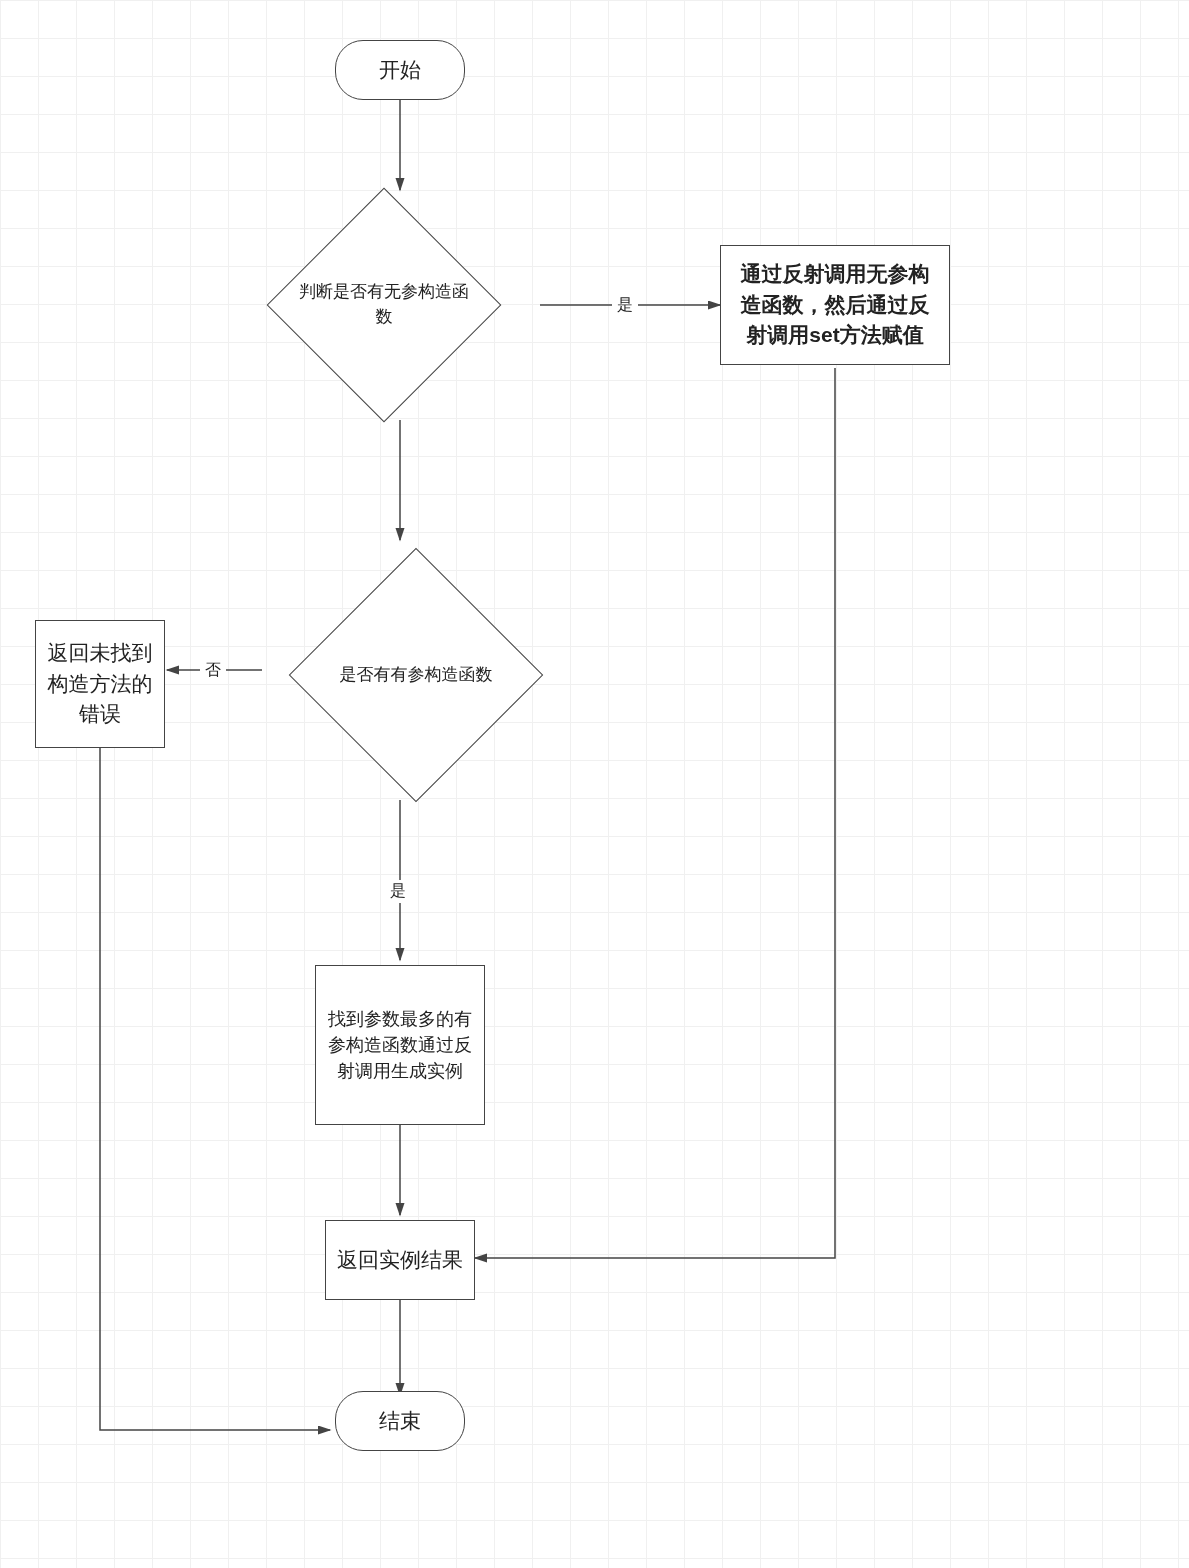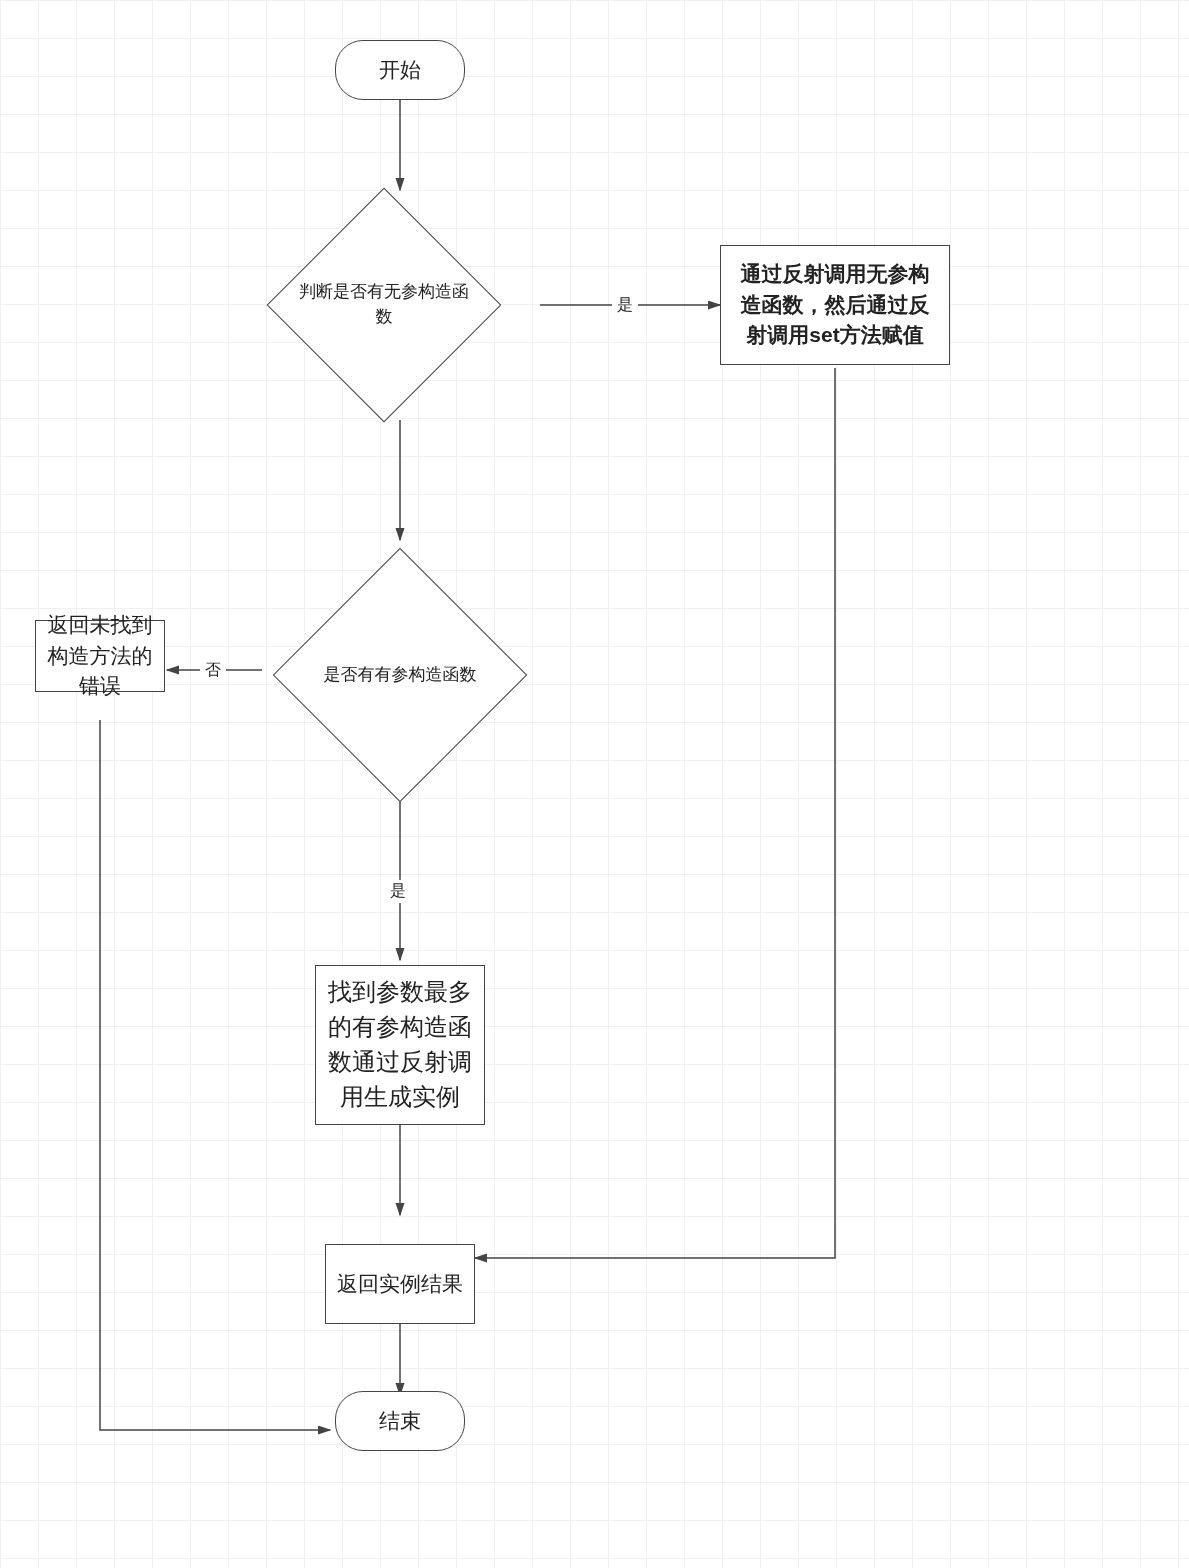--- a/index.html
+++ b/index.html
@@ -107,36 +107,36 @@
   <div class="diamond-shape" style="left:27px; top:27px; width:166px; height:166px;"></div>
   <div class="diamond-text">
     <span>判断是否有无参构造函数</span>
   </div>
 </div>
 
 <div class="node" style="left:720px; top:245px; width:230px; height:120px;font-weight:bold;">
   <span>通过反射调用无参构造函数，然后通过反射调用set方法赋值</span>
 </div>
 
-<div class="diamond-wrap" style="left:262px; top:545px; width:276px; height:260px;">
+<div class="diamond-wrap" style="left:278px; top:545px; width:276px; height:260px;">
   <div class="diamond-shape" style="left:48px; top:40px; width:180px; height:180px;"></div>
   <div class="diamond-text">
     <span>是否有有参构造函数</span>
   </div>
 </div>
 
-<div class="node" style="left:35px; top:620px; width:130px; height:72px;">
+<div class="node" style="left:35px; top:620px; width:130px; height:128px;">
   <span>返回未找到构造方法的错误</span>
 </div>
 
-<div class="node" style="left:315px; top:965px; width:170px; height:160px; font-size:24px;">
+<div class="node" style="left:315px; top:965px; width:170px; height:160px; font-size:18px;">
   <span>找到参数最多的有参构造函数通过反射调用生成实例</span>
 </div>
 
-<div class="node" style="left:325px; top:1220px; width:150px; height:80px;margin-top:24px;">
+<div class="node" style="left:325px; top:1220px; width:150px; height:80px;">
   <span>返回实例结果</span>
 </div>
 
 <div class="node rounded" style="left:335px; top:1391px; width:130px; height:60px;">
   <span>结束</span>
 </div>
 
 <div class="edge-label" style="left:612px; top:294px;">是</div>
 <div class="edge-label" style="left:200px; top:659px;">否</div>
 <div class="edge-label" style="left:385px; top:880px;">是</div>

